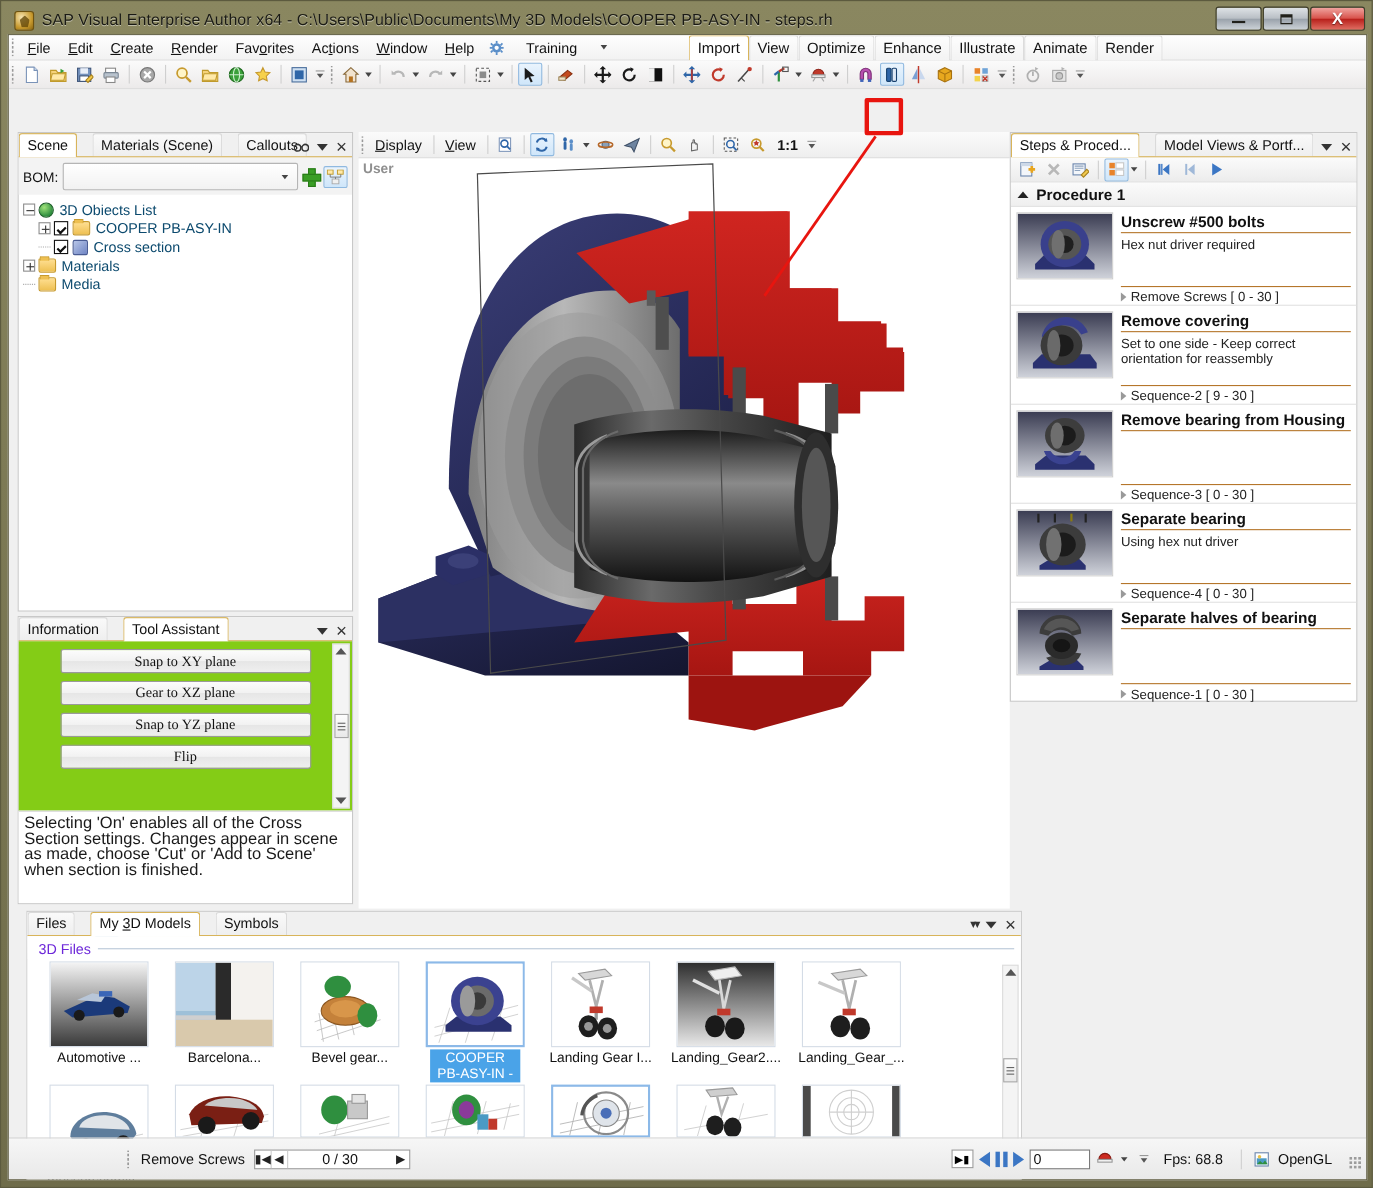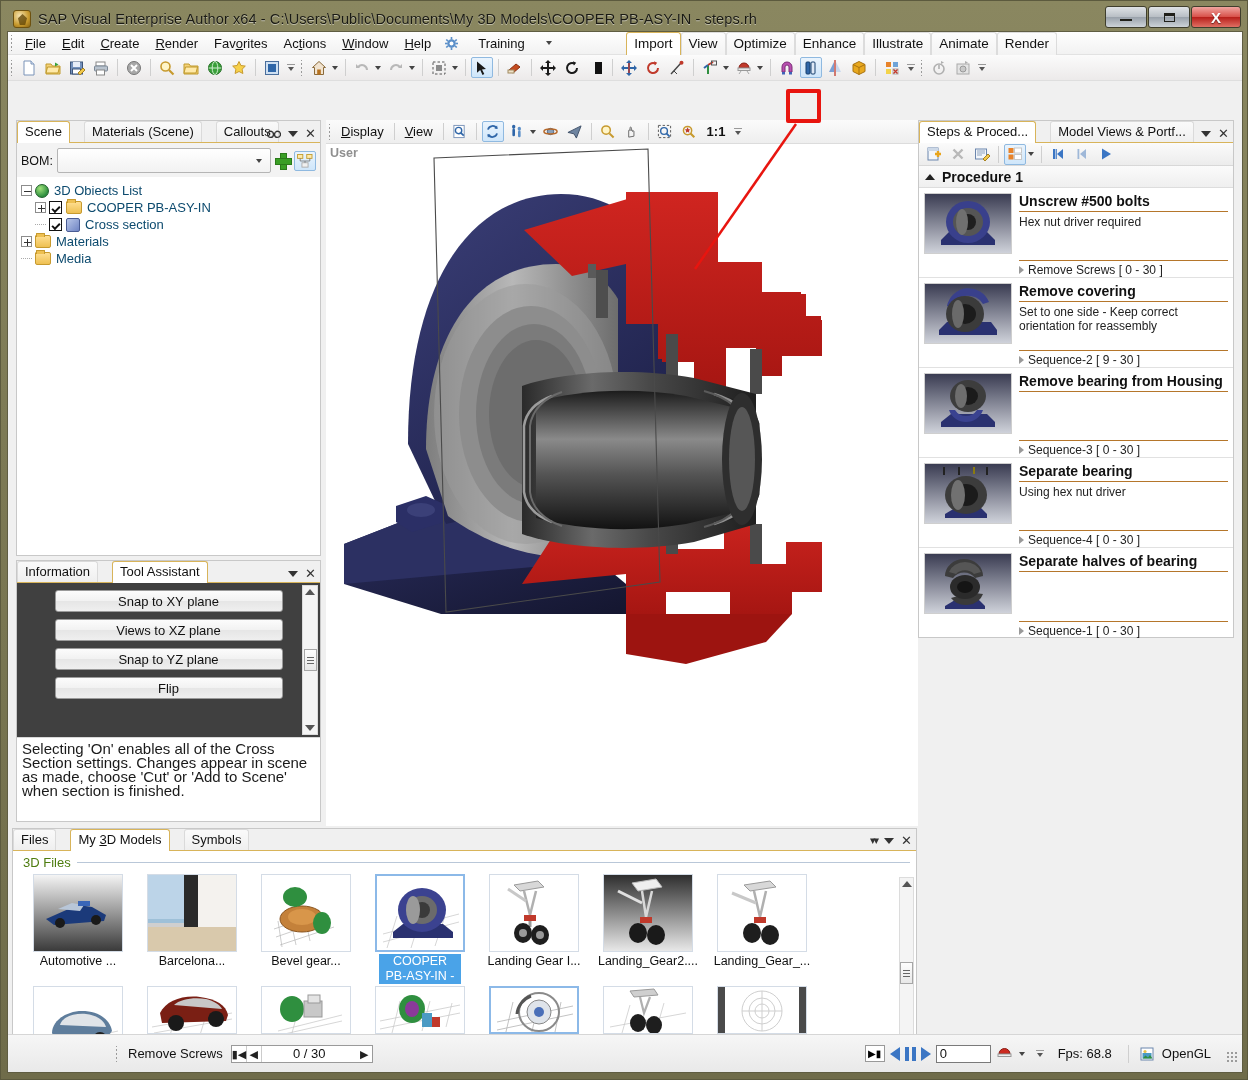--- a/index.html
+++ b/index.html
@@ -168,21 +168,21 @@
 
   
   #tool-panel { position:absolute; left:8px; top:528px; width:305px; height:262px; background:#fff; border:1px solid #c8c8c8;}
   #ta-header {
     height:22px; background:linear-gradient(180deg,#f6f6f6,#e8e8e8); display:flex; align-items:center;
     border-bottom:1px solid #d5d5d5; padding:0 4px; gap:5px;
   }
   #ta-title { font-weight:bold; font-size:13px; color:#111; flex:1;}
   .help-ico { width:15px;height:15px;border-radius:50%;background:radial-gradient(circle at 35% 30%,#7fc4f2,#1463a8);
      color:#fff;font-size:10px;font-weight:bold;display:flex;align-items:center;justify-content:center; border:1px solid #0d4a80;}
-  #ta-body { position:absolute; left:0; top:22px; right:0; height:154px; background:#404040; }
+  #ta-body { position:absolute; left:0; top:22px; right:0; height:154px; background:#84cc16;font-family:Liberation Serif, serif; }
   .ta-btn {
     display:block; width:228px; height:22px; margin:7px auto 0 auto;
     border:1px solid #9a9a9a; border-radius:3px; font-size:13px; color:#111;
     background:linear-gradient(180deg,#fcfcfc 0%,#f2f2f2 48%, #e6e6e6 52%, #efefef 100%);
     display:flex; align-items:center; justify-content:center;
   }
   #ta-scroll {
     position:absolute; right:2px; top:24px; width:16px; height:150px;
     background:#f4f4f4; border:1px solid #dcdcdc; display:flex; flex-direction:column; align-items:center; justify-content:space-between;
   }
@@ -211,29 +211,29 @@
   #proc-title { font-weight:bold; font-size:14px; color:#111;}
   .step-row { display:flex; padding:5px 5px 0 5px; border-bottom:1px solid #e1e1e1; height:90px;}
   .step-thumb { width:88px; height:61px; flex:0 0 auto; border:1px solid #cfcfcf; overflow:hidden; position:relative;}
   .step-body { flex:1; padding-left:7px; display:flex; flex-direction:column;}
   .step-title { font-weight:bold; font-size:14px; color:#111; border-bottom:1px solid #b5762b; padding-bottom:2px;}
   .step-desc { font-size:12px; color:#222; line-height:14px; padding-top:3px; flex:1;}
   .step-seq { font-size:12px; color:#222; border-top:1px solid #b5762b; padding-top:2px; display:flex; align-items:center; gap:4px;}
   .seq-tri { width:0;height:0;border-top:4px solid transparent;border-bottom:4px solid transparent;border-left:5px solid #999;}
 
   
-  #files-panel { position:absolute; left:4px; top:796px; width:905px; height:246px; background:#fff; border:1px solid #c8c8c8;}
+  #files-panel { position:absolute; left:16px; top:796px; width:905px; height:246px; background:#fff; border:1px solid #c8c8c8;}
   #files-toolbar { height:22px; background:linear-gradient(180deg,#fbfbfb,#ececec); display:flex; align-items:center; padding:0 3px; border-bottom:1px solid #dcdcdc;}
   #search-box {
     width:100px; height:17px; border:1px solid #a9a9a9; background:#fff; font-size:12px; color:#555;
     padding:0 4px; display:flex; align-items:center; margin-left:10px;
   }
   #files-body { position:absolute; left:0; top:22px; right:0; bottom:0; background:#fff; overflow:hidden;}
   #files-group { display:flex; align-items:center; gap:6px; padding:4px 6px 2px 10px;}
-  #files-group .lbl { color:#4d7c0f; font-size:13px; white-space:nowrap;}
+  #files-group .lbl { color:#6d28d9; font-size:13px; white-space:nowrap;}
   #files-group .rule { flex:1; height:1px; background:#b9c7d8;}
   #file-grid { display:flex; flex-wrap:wrap; padding:0 6px; }
   .file-cell { width:110px; margin:2px 0 0 4px; display:flex; flex-direction:column; align-items:center;}
   .file-thumb { width:90px; height:78px; border:1px solid #d4dce6; background:#fff; overflow:hidden; position:relative;}
   .file-cell.selected .file-thumb { border:2px solid #8cb9e8; }
   .file-name { font-size:12.5px; color:#111; margin-top:2px; white-space:nowrap; overflow:hidden; text-overflow:clip; max-width:106px; text-align:center;}
   .file-cell.selected .file-name { background:#4aa3e8; color:#fff; width:82px; text-align:center; line-height:15px;}
   #files-scroll { position:absolute; right:2px; top:26px; width:15px; bottom:4px; background:#f4f4f4; border:1px solid #dcdcdc;
       display:flex; flex-direction:column; align-items:center; justify-content:space-between;}
 
@@ -809,21 +809,21 @@
               <rect x="3" y="2" width="4" height="12" rx="1" fill="#2f66a8" stroke="#17406e"></rect>
               <rect x="8" y="2" width="4" height="12" rx="1" fill="#dfe9f6" stroke="#17406e"></rect>
             </svg>
           </span>
         <span id="ta-title">Cross Section</span>
         <span class="tri-down"></span>
         <span class="help-ico">?</span>
       </div>
       <div id="ta-body">
         <div class="ta-btn">Snap to XY plane</div>
-        <div class="ta-btn">Views to XZ plane</div>
+        <div class="ta-btn">Gear to XZ plane</div>
         <div class="ta-btn">Snap to YZ plane</div>
         <div class="ta-btn">Flip</div>
       </div>
       <div id="ta-scroll">
         <span class="sb-arrow sb-up"></span>
         <span class="sb-thumb">
             <i></i>
             <i></i>
             <i></i>
           </span>

